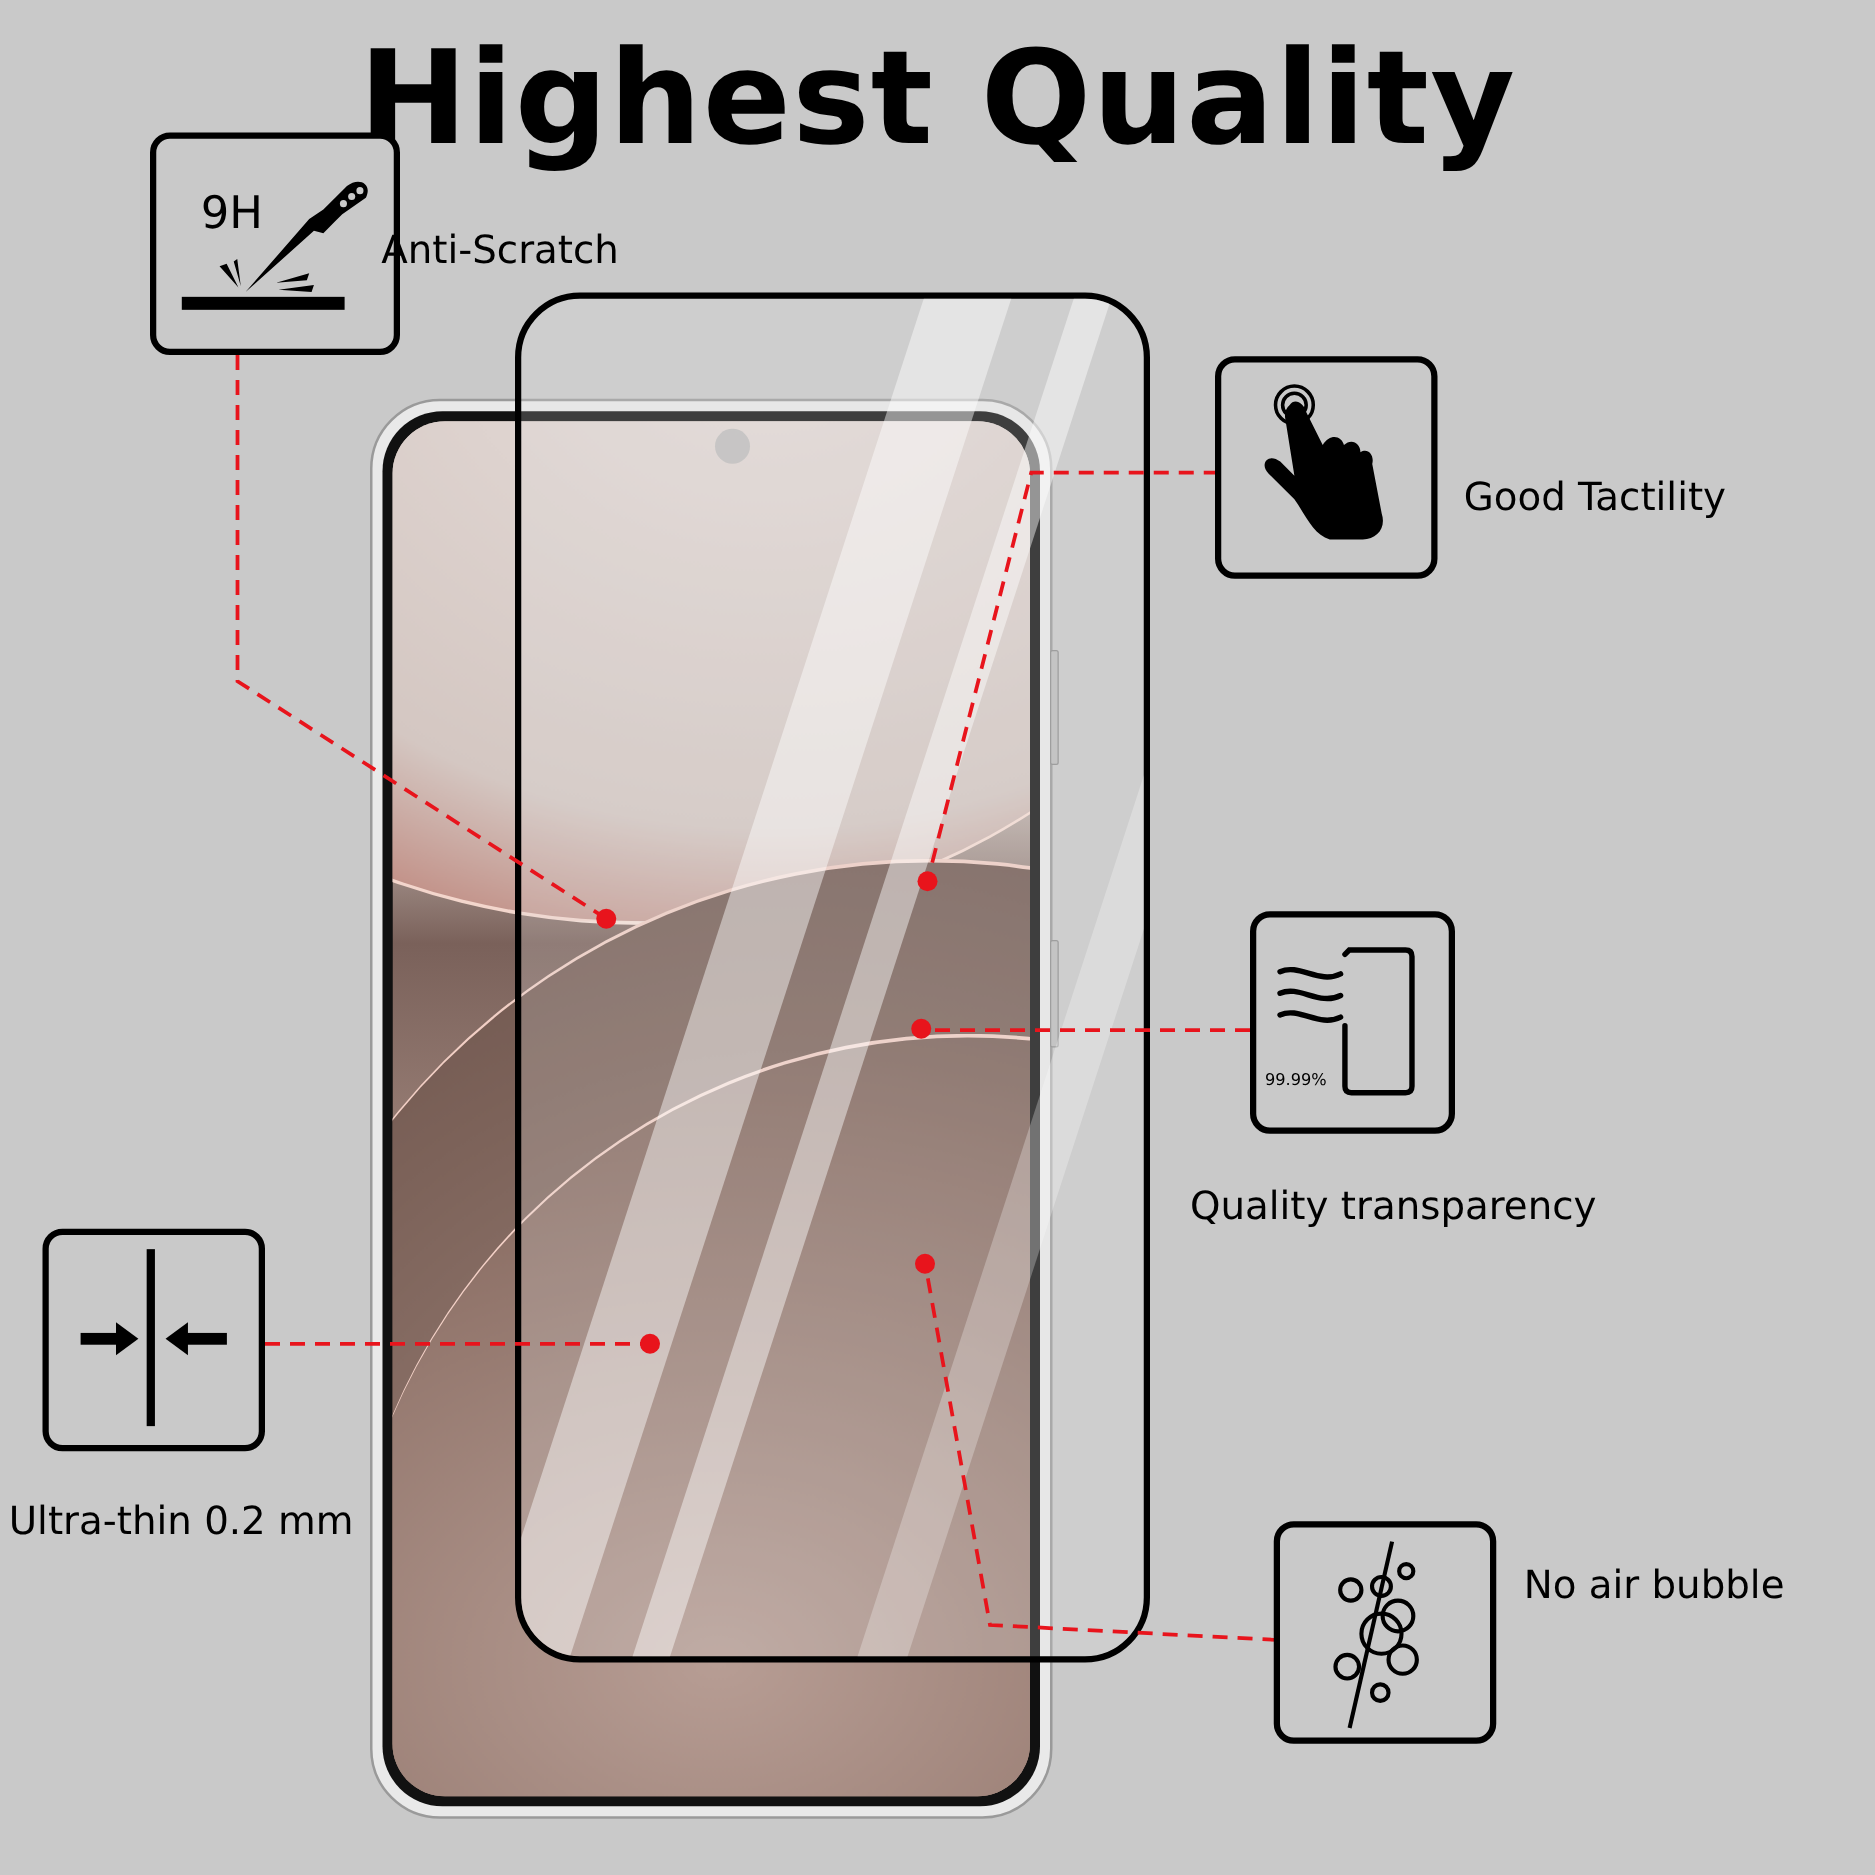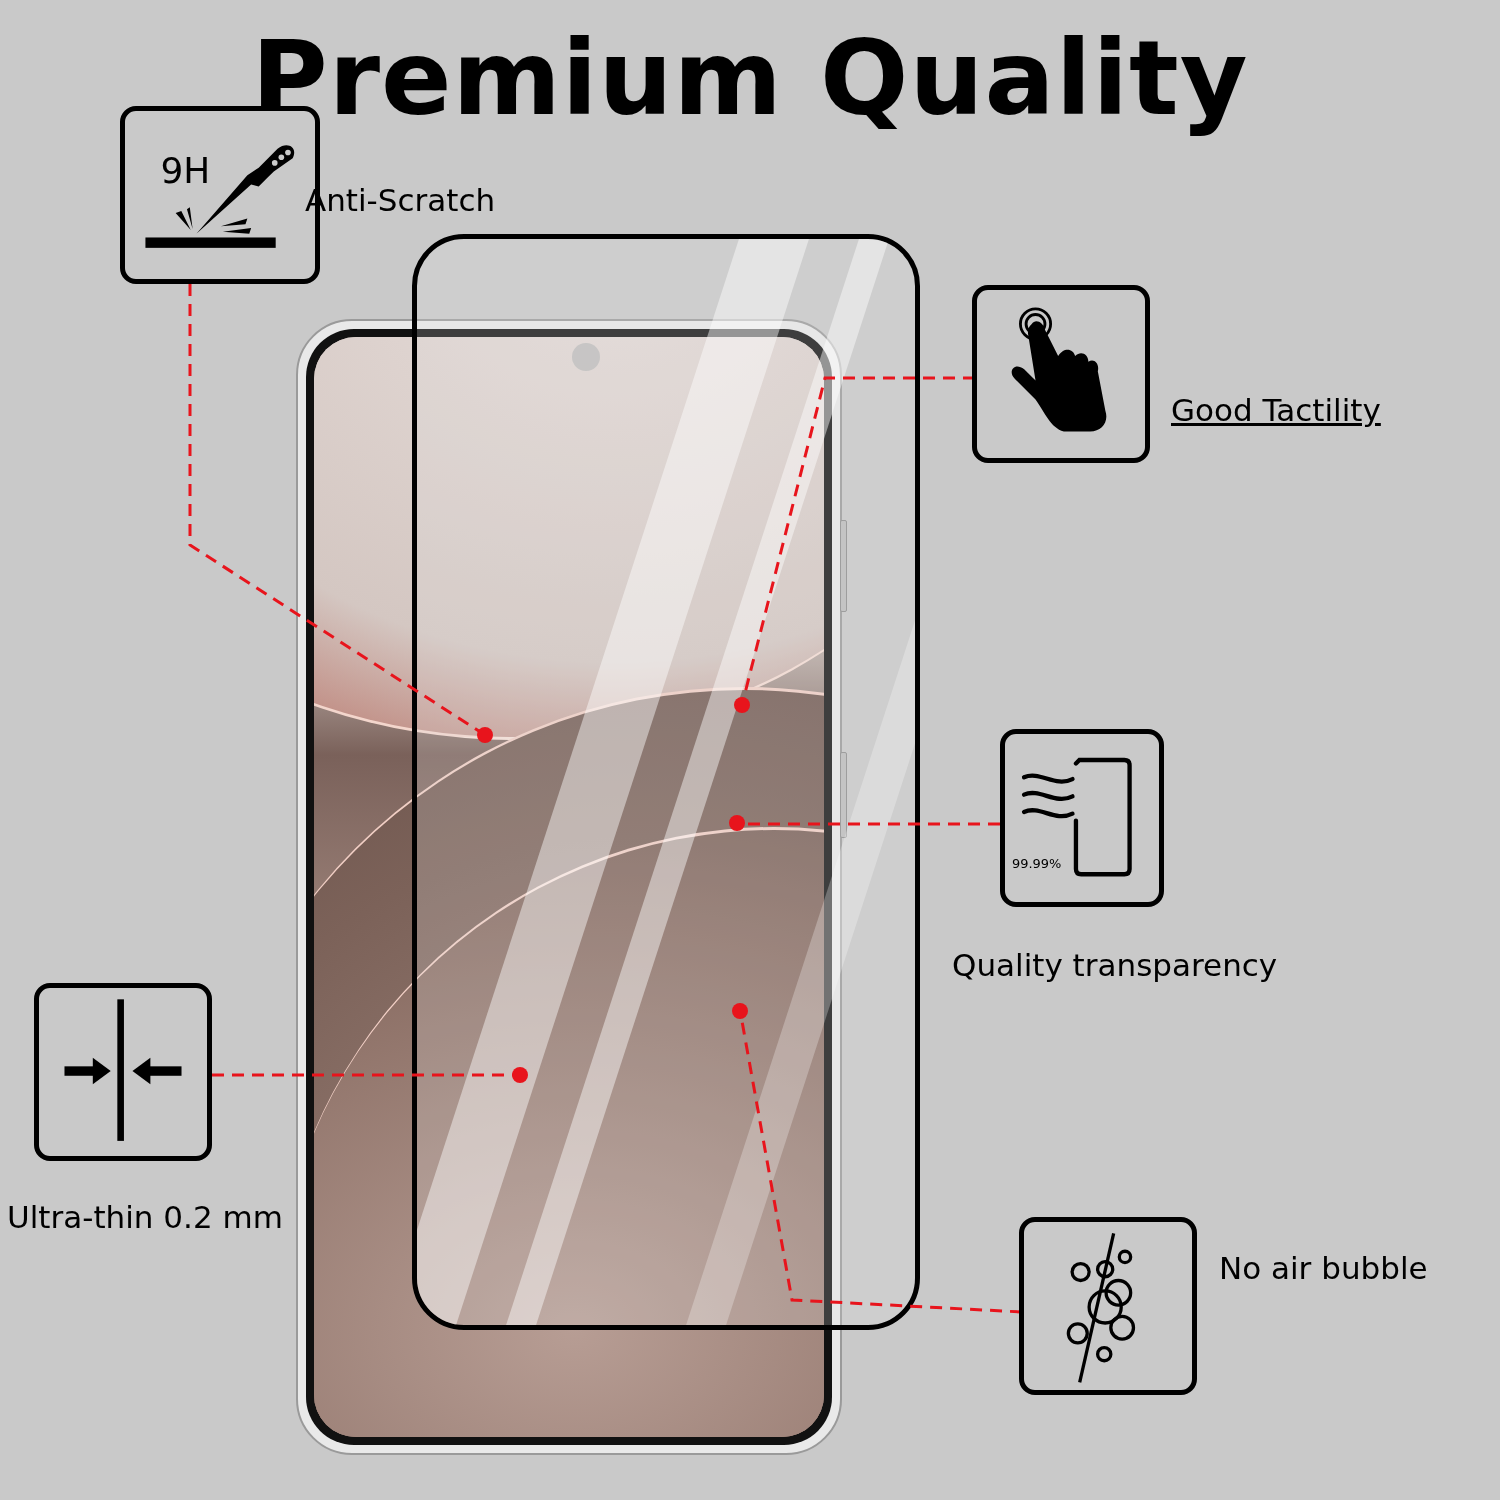--- a/index.html
+++ b/index.html
@@ -28,21 +28,21 @@
   .camera { position:absolute; left:258px; top:6px; width:28px; height:28px; border-radius:50%; background:#b8b8b8; opacity:0.8; }
   .side-btn { position:absolute; width:5px; background:#bdbdbd; border:1px solid #8c8c8c; border-radius:2px; }
   .protector { position:absolute; left:412px; top:234px; width:508px; height:1096px; border:5px solid #000;
                border-radius:52px; box-sizing:border-box; background:rgba(225,225,225,0.22); overflow:hidden; }
   .glare { position:absolute; background:rgba(255,255,255,0.45); transform:skewX(-18deg); }
   .overlay { position:absolute; left:0; top:0; width:1500px; height:1500px; pointer-events:none; }
 </style>
 </head>
 <body>
 
-<div class="title">Premium Quality</div>
+<div class="title">Highest Quality</div>
 
 <div class="phone">
   <div class="phone-bezel">
     <div class="screen">
       <div class="wall-curve1"></div>
       <div class="wall-curve2"></div>
       <div class="wall-curve3"></div>
       <div class="camera"></div>
     </div>
   </div>
@@ -87,21 +87,21 @@
 </div>
 <div class="label" style="left:305px; top:180px;">Anti-Scratch</div>
 
 <div class="icon-box" style="left:972px; top:285px; width:178px; height:178px;">
   <svg viewBox="0 0 178 178">
     <circle cx="62" cy="36" r="16" fill="none" stroke="#000" stroke-width="3"></circle>
     <circle cx="62" cy="36" r="10" fill="none" stroke="#000" stroke-width="3"></circle>
     <path d="M58,36 C62,30 70,34 72,42 L86,70 C92,60 102,62 104,70 C110,64 118,68 118,76 C124,72 130,78 128,86 L136,128 C140,140 132,150 120,150 L92,150 C78,146 72,130 62,116 L40,94 C32,86 40,76 50,84 L62,96 L54,46 C54,40 56,38 58,36 Z" fill="#000"></path>
   </svg>
 </div>
-<div class="label" style="left:1171px; top:390px;text-decoration:underline;">Good Tactility</div>
+<div class="label" style="left:1171px; top:378px;">Good Tactility</div>
 
 <div class="icon-box" style="left:1000px; top:729px; width:164px; height:178px;">
   <svg viewBox="0 0 178 178">
     <g fill="none" stroke="#000" stroke-width="5" stroke-linecap="round">
       <path d="M22,42 C40,34 58,54 78,44"></path>
       <path d="M22,62 C40,54 58,74 78,64"></path>
       <path d="M22,82 C40,74 58,94 78,84"></path>
       <path d="M82,26 L86,22 L138,22 C142,22 144,24 144,28 L144,148 C144,152 142,154 138,154 L88,154 C84,154 82,152 82,148 L82,92"></path>
     </g>
     <text x="8" y="147" font-size="15" font-family="DejaVu Sans, sans-serif">99.99%</text>

